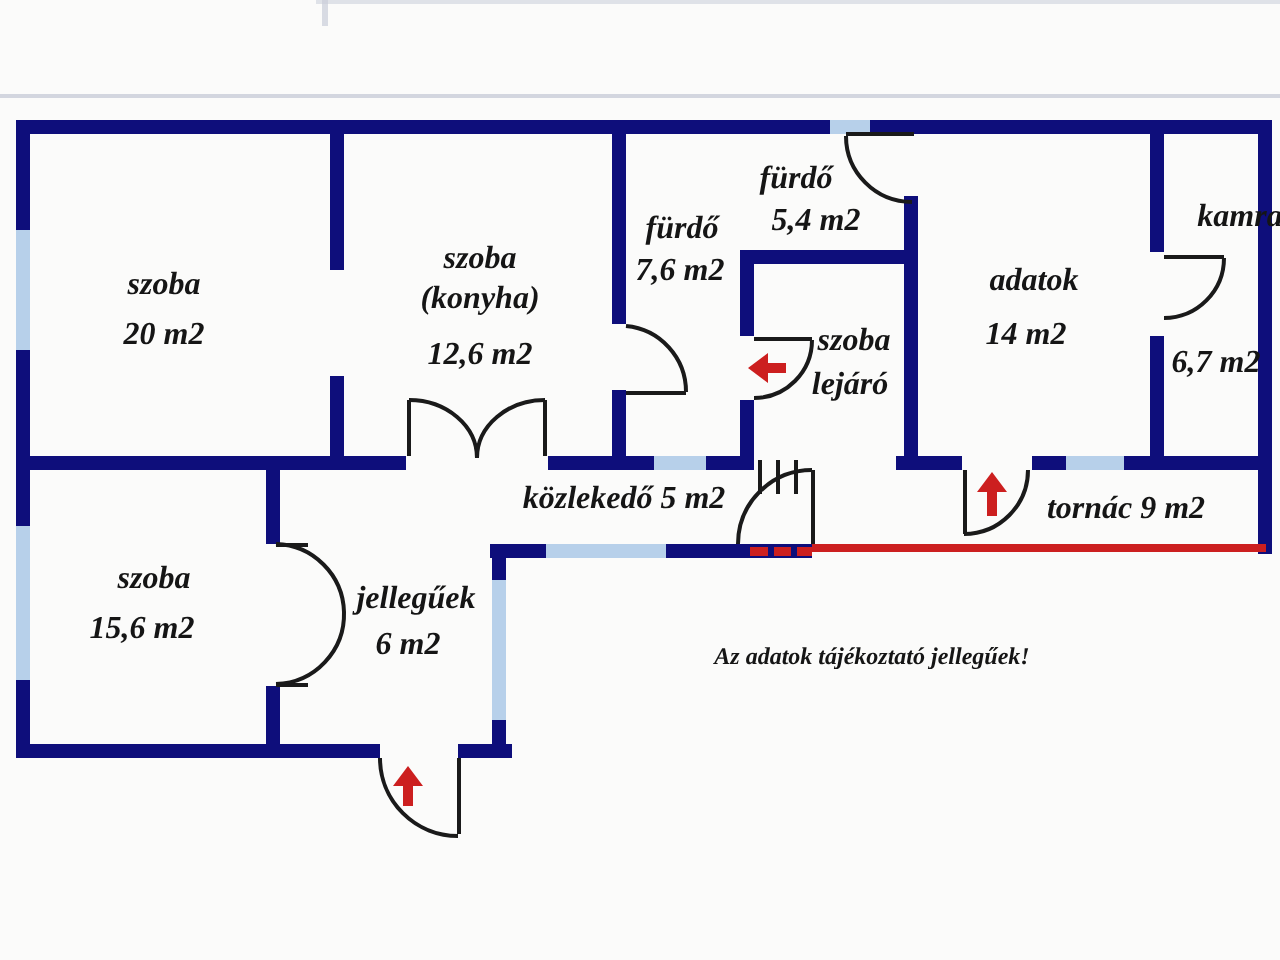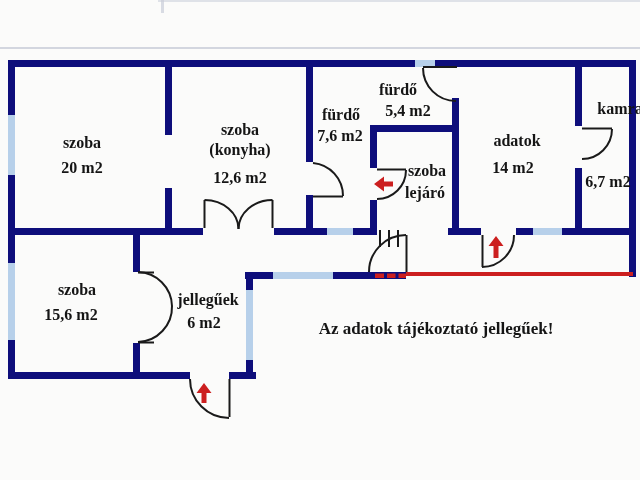--- a/index.html
+++ b/index.html
@@ -12,24 +12,24 @@
   .stage svg{position:absolute;left:0;top:0;}
   .wall{fill:var(--wall,#0e0e7b);}
   .win{fill:var(--window,#b7d0ea);}
   .door{stroke:var(--door-line,#1a1a1a);stroke-width:2;fill:none;}
   .steps{stroke:var(--door-line,#1a1a1a);stroke-width:2;}
   .redshape{fill:var(--accent-red,#cc1f1f);}
   .faint{fill:var(--faint-line,#c9cdd8);}
   .labels{position:absolute;left:0;top:0;width:640px;height:480px;}
   .lbl{
     position:absolute;transform:translate(-50%,-50%);
-    font-weight:bold;font-size:16px;line-height:1;
+    font-style:italic;font-weight:bold;font-size:16px;line-height:1;
     color:var(--text,#151515);white-space:nowrap;
   }
-  .lbl.note{font-size:17px;}
+  .lbl.note{font-size:12px;}
 </style>
 </head>
 <body>
 
 <div class="stage" style="--wall: #0e0e7b; --window: #b7d0ea; --accent-red: #cc1f1f; --door-line: #1a1a1a; --background: #fbfbfa; --text: #151515; --faint-line: #c9cdd8;">
 
   <svg width="640" height="480" viewBox="0 0 640 480">
 
     <g>
       <rect class="faint" x="158" y="0" width="482" height="2" opacity="0.55"></rect>
@@ -180,21 +180,23 @@
 
     <div class="lbl" style="left:517px;top:141px">adatok</div>
     <div class="lbl" style="left:513px;top:168px">14 m2</div>
 
     <div class="lbl" style="left:620px;top:109px">kamra</div>
     <div class="lbl" style="left:608px;top:182px">6,7 m2</div>
 
     <div class="lbl" style="left:427px;top:171px">szoba</div>
     <div class="lbl" style="left:425px;top:193px">lejáró</div>
 
-
+    <div class="lbl" style="left:312px;top:250px">közlekedő 5 m2</div>
+
+    <div class="lbl" style="left:563px;top:255px">tornác 9 m2</div>
 
     <div class="lbl" style="left:77px;top:290px">szoba</div>
     <div class="lbl" style="left:71px;top:315px">15,6 m2</div>
 
     <div class="lbl" style="left:208px;top:300px">jellegűek</div>
     <div class="lbl" style="left:204px;top:323px">6 m2</div>
 
     <div class="lbl note" style="left:436px;top:328px">Az adatok tájékoztató jellegűek!</div>
   </div>
 </div>

